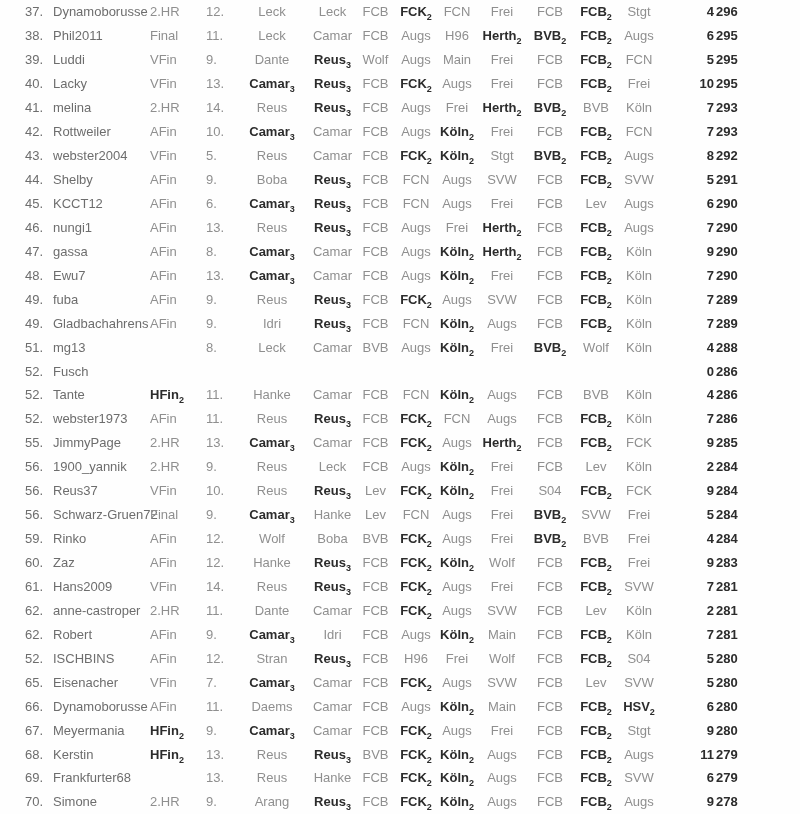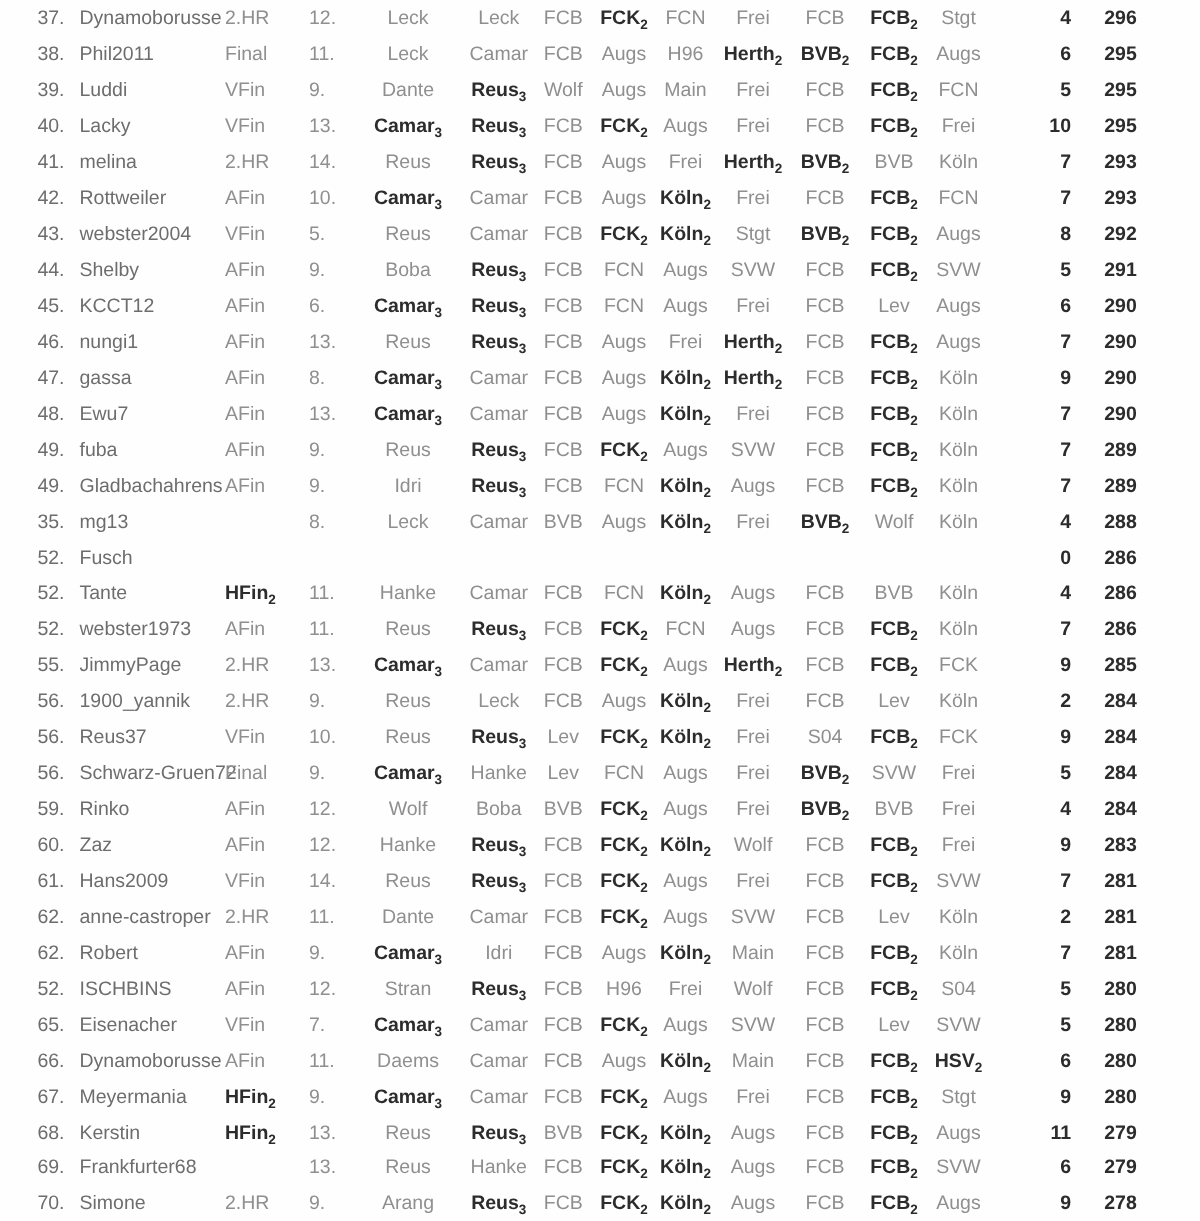--- a/index.html
+++ b/index.html
@@ -24,21 +24,21 @@
     height: 23.94px;
   }
   .c { white-space: nowrap; overflow: visible; }
   .rank  { text-align: right; padding-right: 3px; color: var(--text-label, #6d6d6d); }
   .name  { padding-left: 7px; color: var(--text-label, #6d6d6d); }
   .round { color: var(--text-muted, #8f8f8f); }
   .num   { text-align: left; padding-right: 11px; color: var(--text-muted, #8f8f8f); }
   .tok   { text-align: center; color: var(--text-muted, #8f8f8f); }
   .bold  { font-weight: bold; color: var(--text-strong, #2c2c2c); }
   .pts   { text-align: right; padding-right: 2px; font-weight: bold; color: var(--text-strong, #2c2c2c); }
-  .total { text-align: center; padding-right: 22px; font-weight: bold; color: var(--text-strong, #2c2c2c); }
+  .total { text-align: left; padding-right: 22px; font-weight: bold; color: var(--text-strong, #2c2c2c); }
   sub { font-size: 9px; line-height: 0; }
 </style>
 </head>
 <body>
 
 <div class="page" id="table-root">
     <div class="row">
       <div class="c rank">37.</div>
       <div class="c name">Dynamoborusse</div>
       <div class="c round"><span>2.HR</span></div>
@@ -270,21 +270,21 @@
       <div class="c tok"><span>FCN</span></div>
       <div class="c tok"><span class="bold">Köln<sub>2</sub></span></div>
       <div class="c tok"><span>Augs</span></div>
       <div class="c tok"><span>FCB</span></div>
       <div class="c tok"><span class="bold">FCB<sub>2</sub></span></div>
       <div class="c tok"><span>Köln</span></div>
       <div class="c pts">7</div>
       <div class="c total">289</div>
     </div>
     <div class="row">
-      <div class="c rank">35.</div>
+      <div class="c rank">51.</div>
       <div class="c name">mg13</div>
       <div class="c round"><span></span></div>
       <div class="c num">8.</div>
       <div class="c tok"><span>Leck</span></div>
       <div class="c tok"><span>Camar</span></div>
       <div class="c tok"><span>BVB</span></div>
       <div class="c tok"><span>Augs</span></div>
       <div class="c tok"><span class="bold">Köln<sub>2</sub></span></div>
       <div class="c tok"><span>Frei</span></div>
       <div class="c tok"><span class="bold">BVB<sub>2</sub></span></div>

